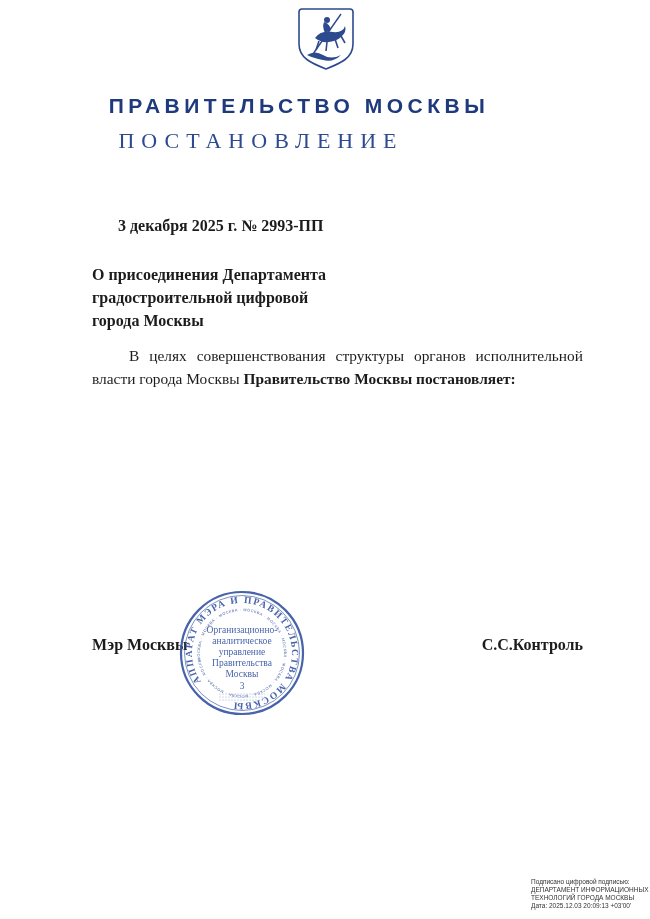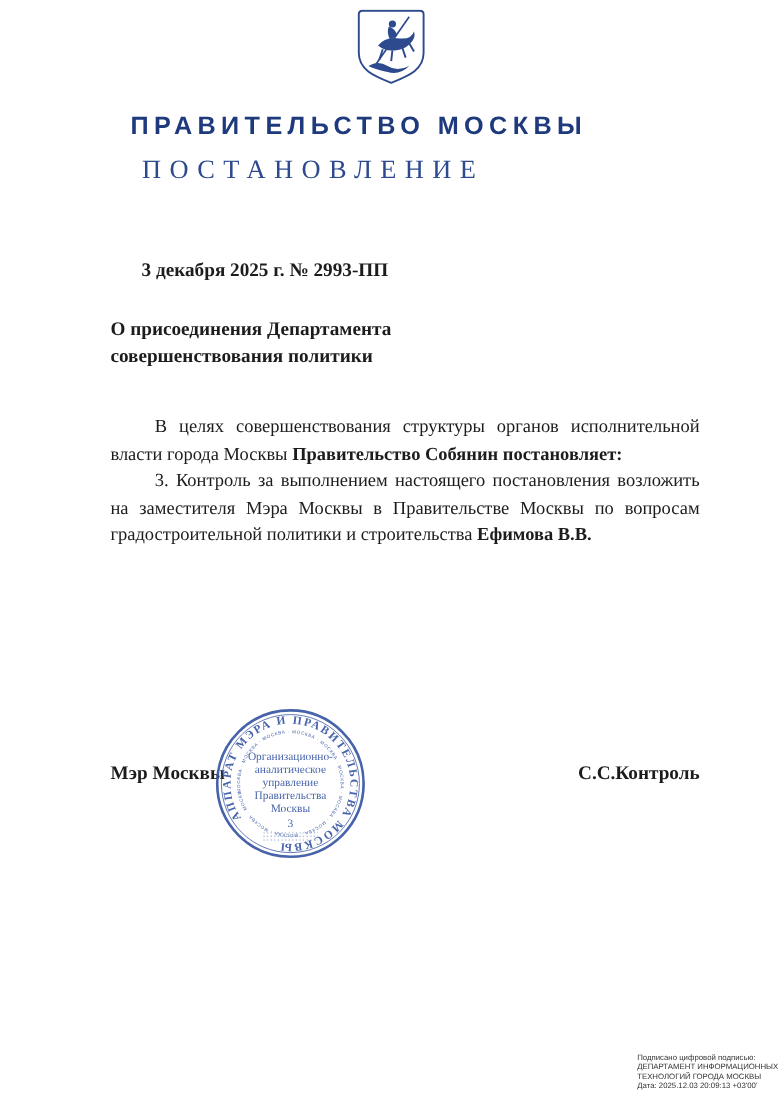--- a/index.html
+++ b/index.html
@@ -76,26 +76,26 @@
     </g>
   </svg>
 
   <div id="org-name">ПРАВИТЕЛЬСТВО МОСКВЫ</div>
   <div id="doc-type">ПОСТАНОВЛЕНИЕ</div>
 
   <div id="date-number">3 декабря 2025 г. № 2993-ПП</div>
 
   <div id="subject">
     <div>О присоединения Департамента</div>
-    <div>совершенствования политики</div>
+    <div>градостроительной цифровой</div>
+    <div>города Москвы</div>
   </div>
 
   <div id="body-text">
-    <p><span>В целях совершенствования структуры органов исполнительной власти города Москвы </span><span class="b">Правительство Собянин постановляет:</span></p>
-    <p><span>3. Контроль за выполнением настоящего постановления возложить на заместителя Мэра Москвы в Правительстве Москвы по вопросам градостроительной политики и строительства </span><span class="b">Ефимова В.В.</span></p>
+    <p><span>В целях совершенствования структуры органов исполнительной власти города Москвы </span><span class="b">Правительство Москвы постановляет:</span></p>
   </div>
 
   <div id="sign-row">
     <span>Мэр Москвы</span>
     <span>С.С.Контроль</span>
   </div>
 
   <svg id="stamp" viewBox="0 0 130 130" xmlns="http://www.w3.org/2000/svg">
     <defs>
       <path id="arc-outer" d="M 15,65 A 50,50 0 1 1 115,65 A 50,50 0 1 1 15,65"></path>

